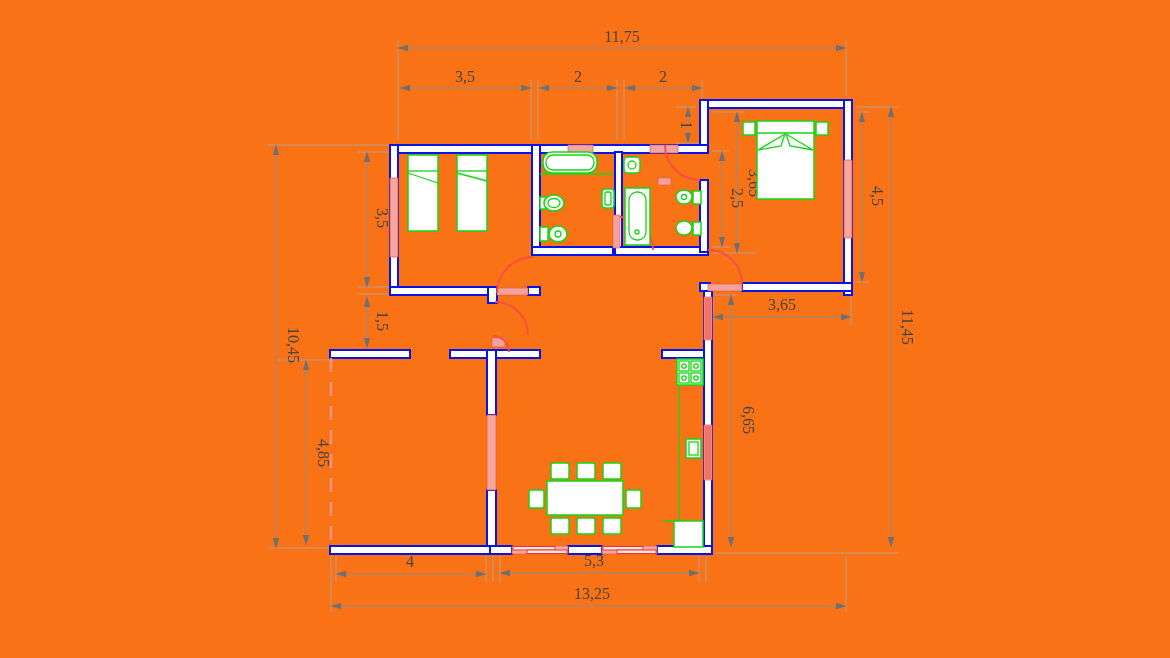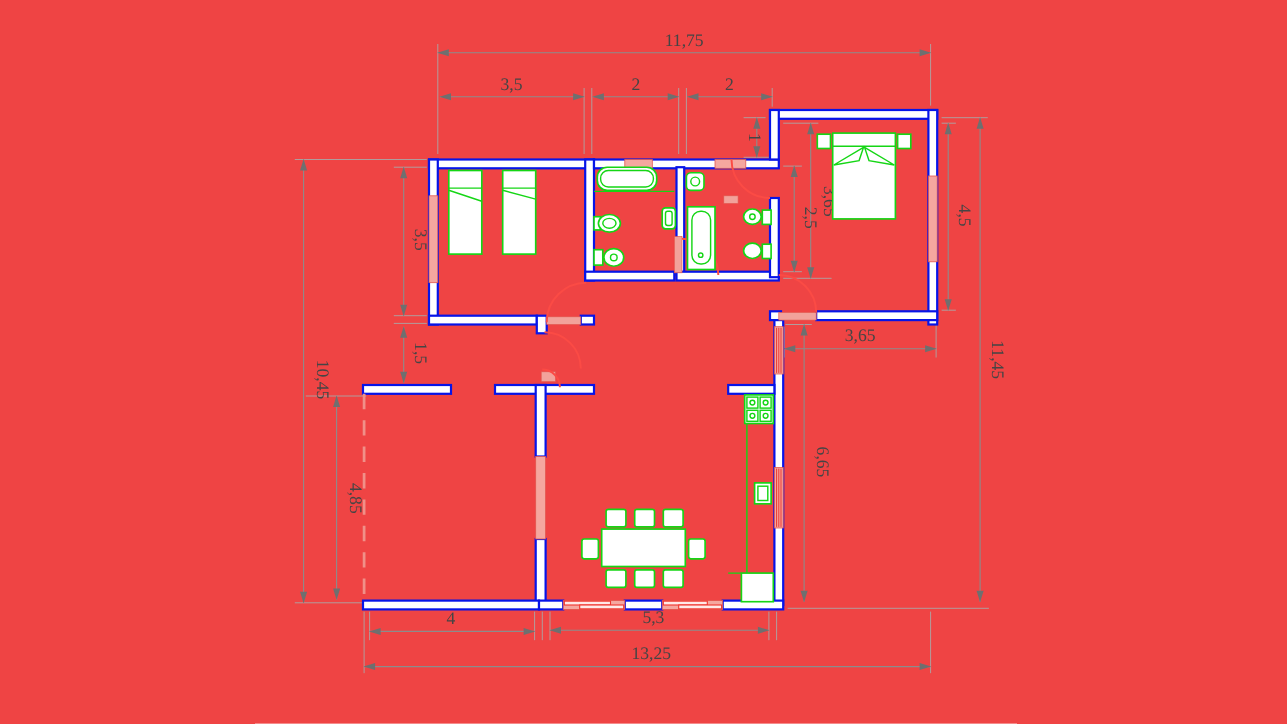--- a/index.html
+++ b/index.html
@@ -1,16 +1,16 @@
 <!DOCTYPE html>
 <html><head>
 <meta charset="utf-8">
 <style>
   html,body{margin:0;padding:0;background:#ffffff;}
-  .canvas{position:relative;width:1170px;height:658px;background:#ef4444;overflow:hidden;
+  .canvas{position:relative;width:1170px;height:658px;background:#f97316;overflow:hidden;
           font-family:"Liberation Serif", serif;}
   svg{position:absolute;left:0;top:0;}
   .wall{fill:#ffffff;stroke:#0614e8;stroke-width:2;}
   .win{fill:#f5a79f;stroke:#e2554d;stroke-width:0.7;}
   .winline{stroke:#f0342c;stroke-width:0.9;}
   .winbar{fill:#ffe9e7;stroke:#f0342c;stroke-width:1;}
   .thr{fill:#f2a29b;stroke:#e2554d;stroke-width:0.6;}
   .door{fill:none;stroke:#fb4b45;stroke-width:1.8;}
   .furn{fill:#ffffff;stroke:#15d615;stroke-width:1.5;}
   .furnl{fill:none;stroke:#15d615;stroke-width:1.3;}

